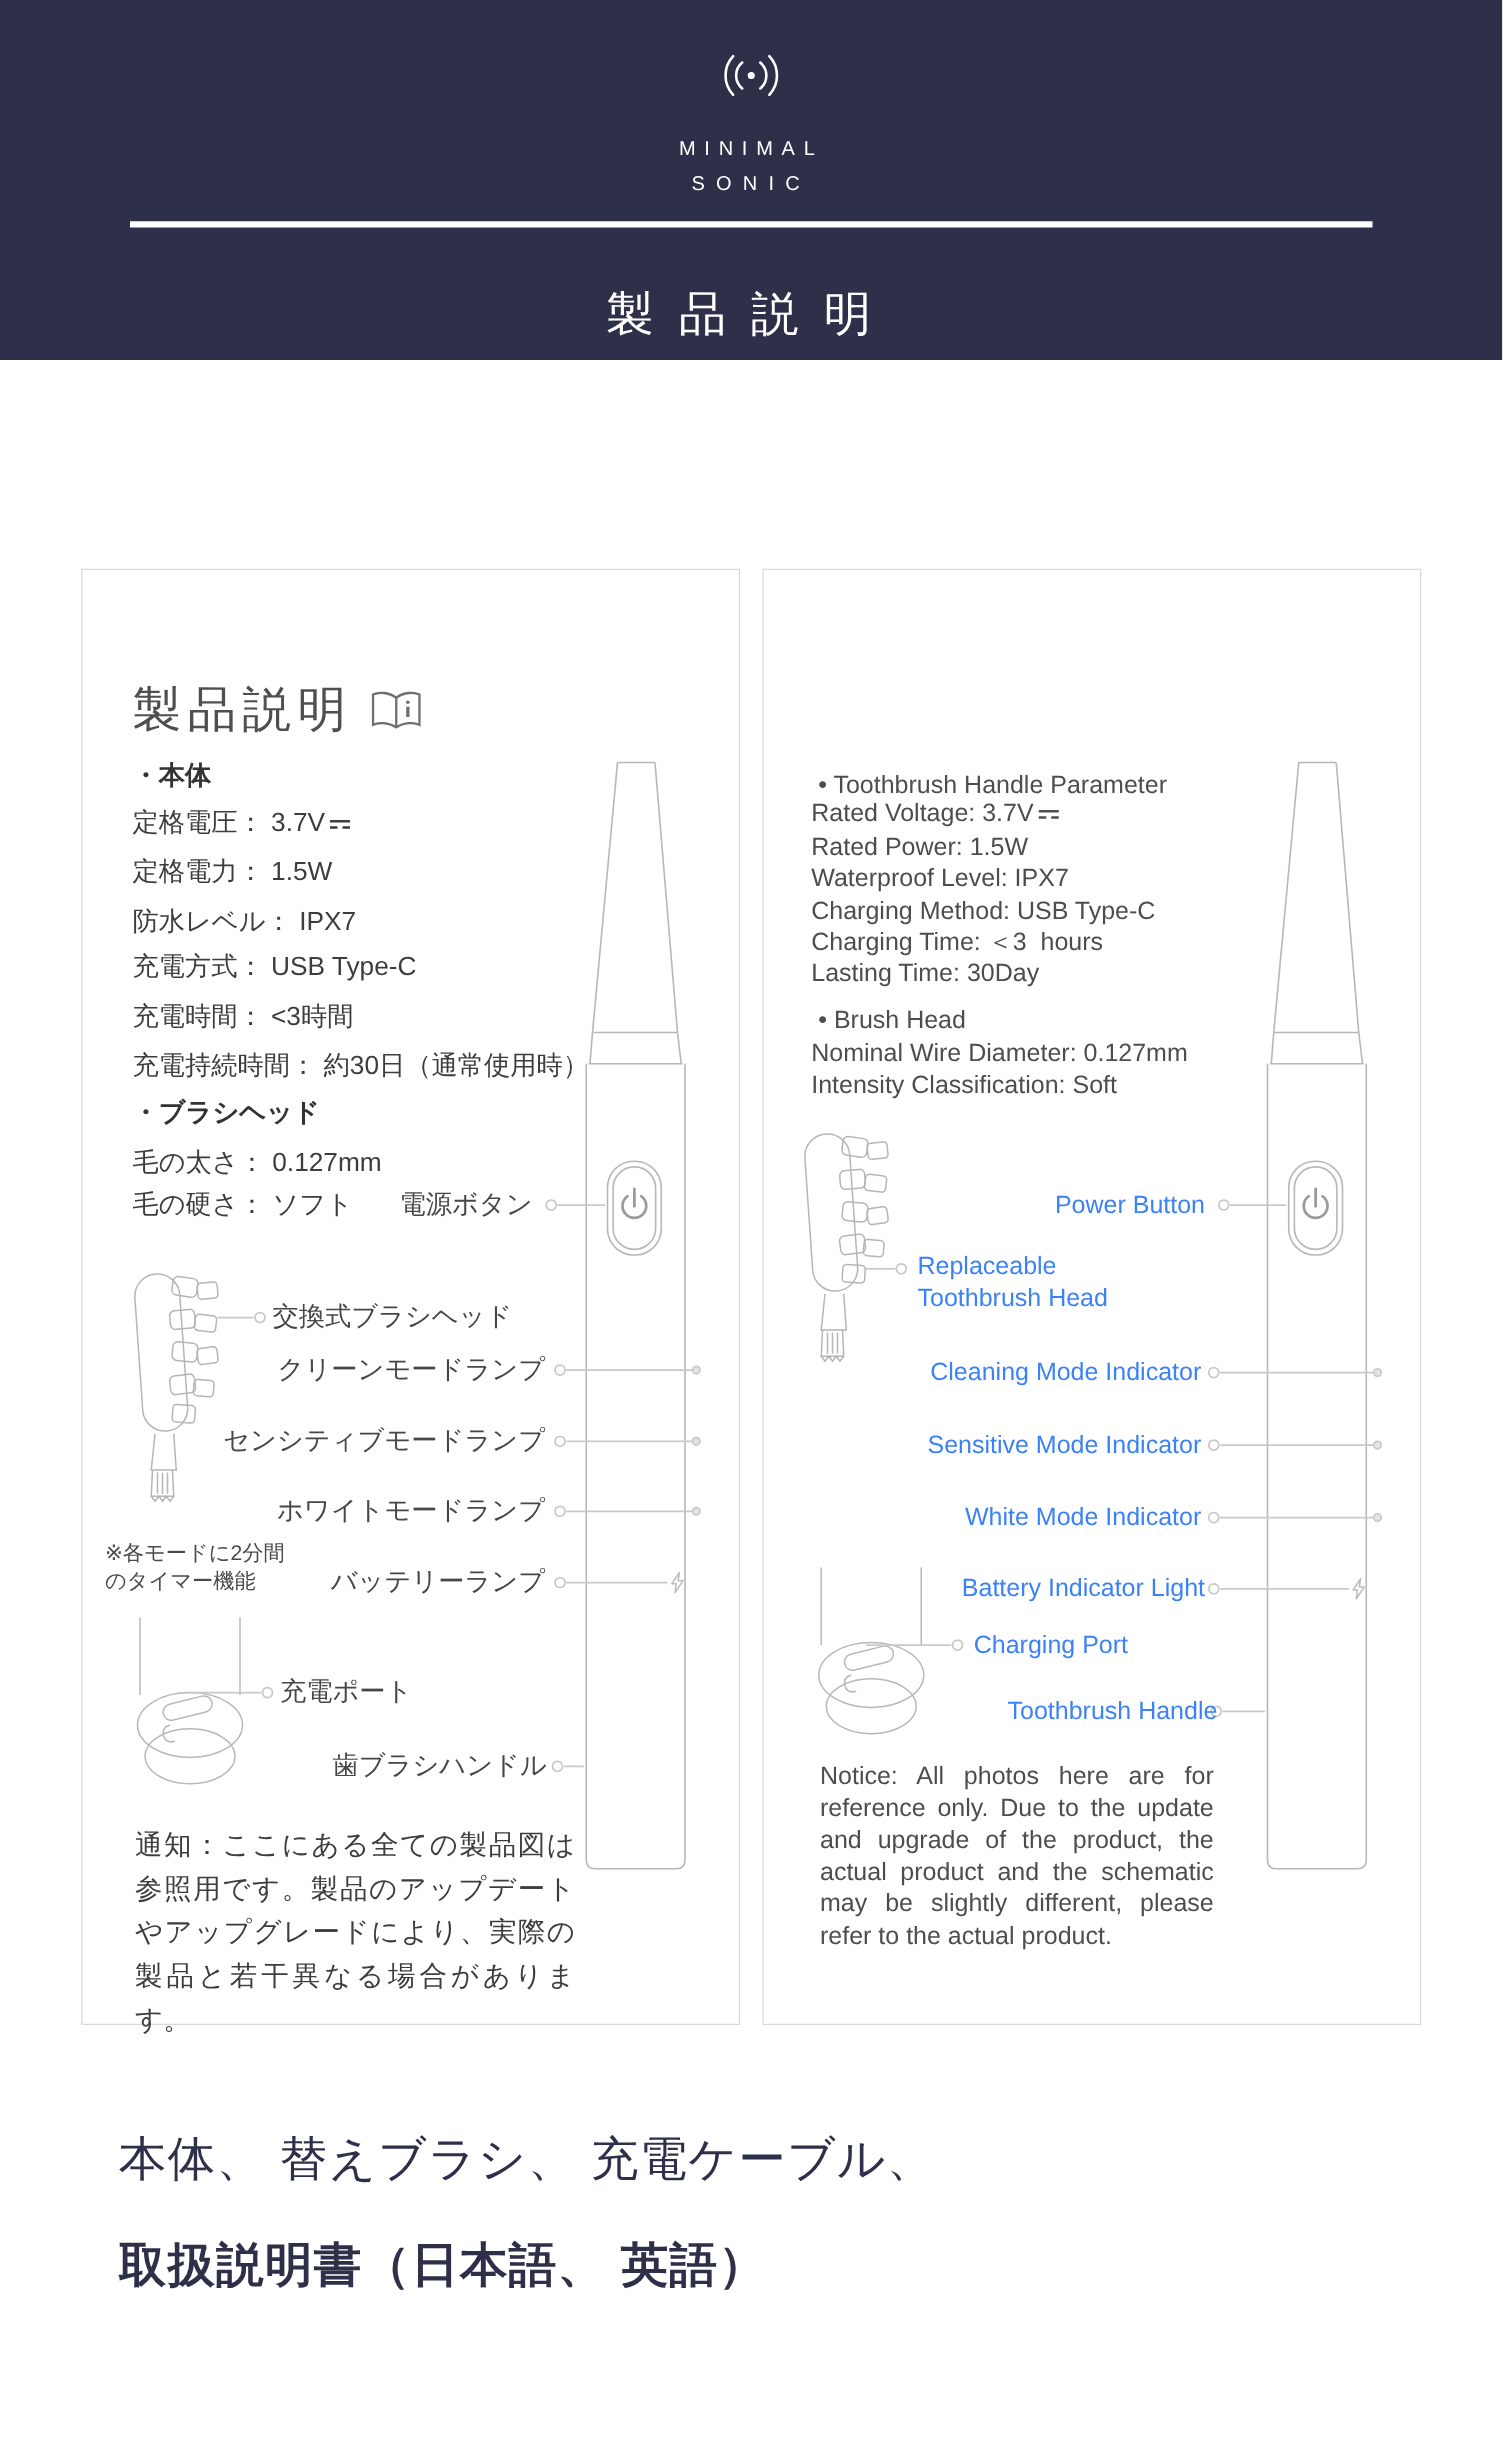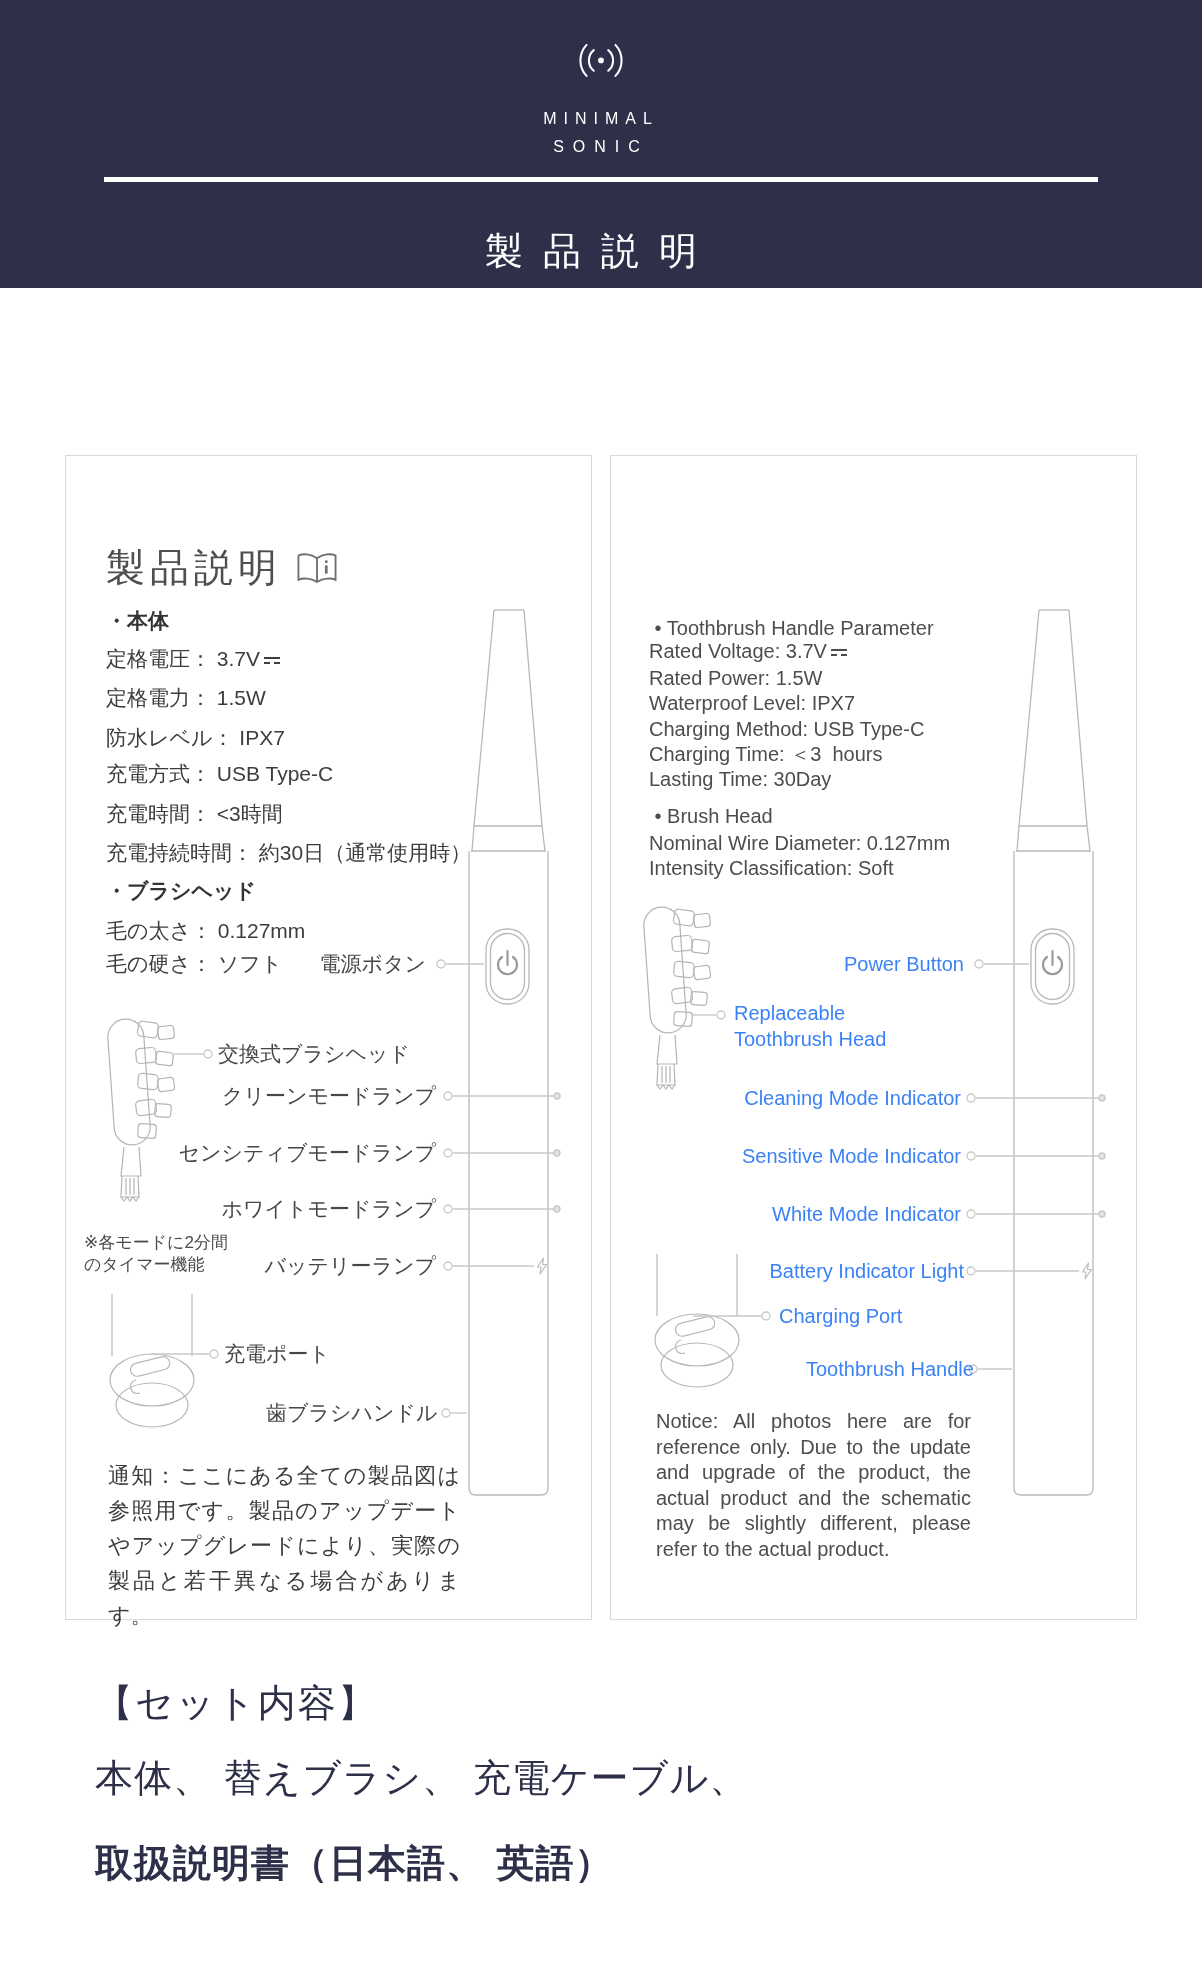--- a/index.html
+++ b/index.html
@@ -239,18 +239,17 @@
     <div class="elabel" style="right:175px;top:687px">Sensitive Mode Indicator</div>
     <div class="elabel" style="right:175px;top:745px">White Mode Indicator</div>
     <div class="elabel" style="right:172px;top:802px">Battery Indicator Light</div>
     <div class="elabel" style="left:168px;top:847px">Charging Port</div>
     <div class="elabel" style="left:195px;top:900px">Toothbrush Handle</div>
 
     <div class="enotice">Notice: All photos here are for reference only. Due to the update and upgrade of the product, the actual product and the schematic may be slightly different, please refer to the actual product.</div>
   </section>
 
   <div class="set-block">
-    <div class="set-title">【セット内容】</div>
     <div class="set-line">本体、 替えブラシ、 充電ケーブル、</div>
     <div class="set-line l2">取扱説明書（日本語、 英語）</div>
   </div>
 
 </div>
 
 </body></html>

